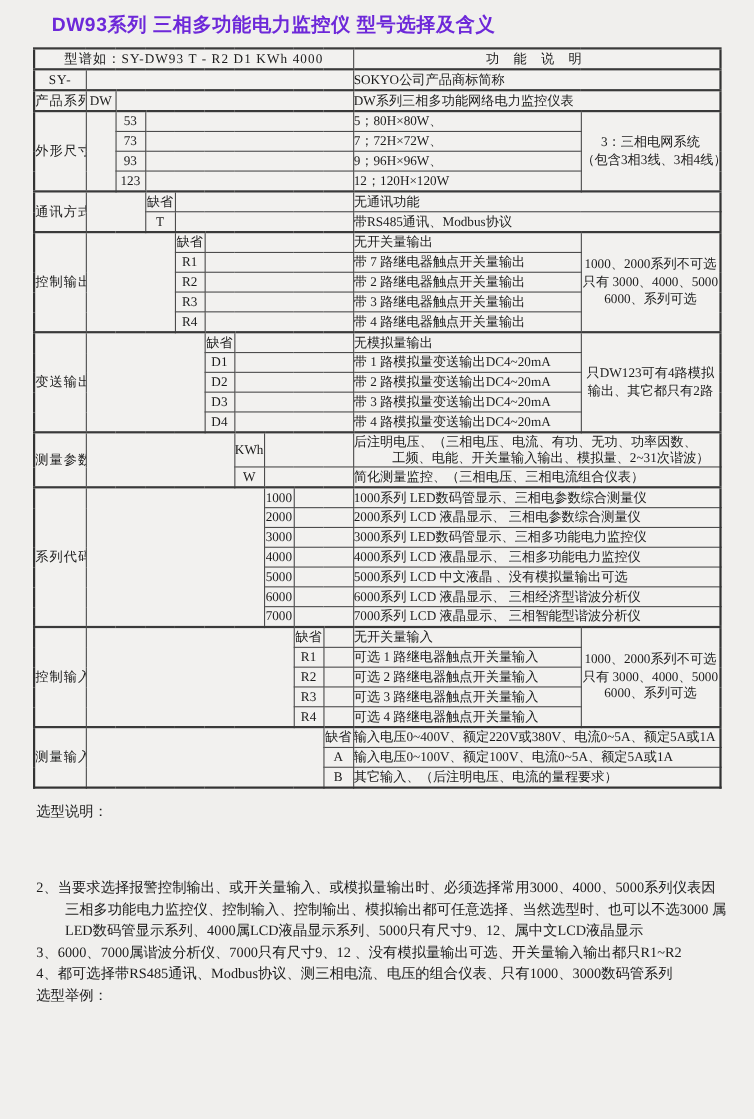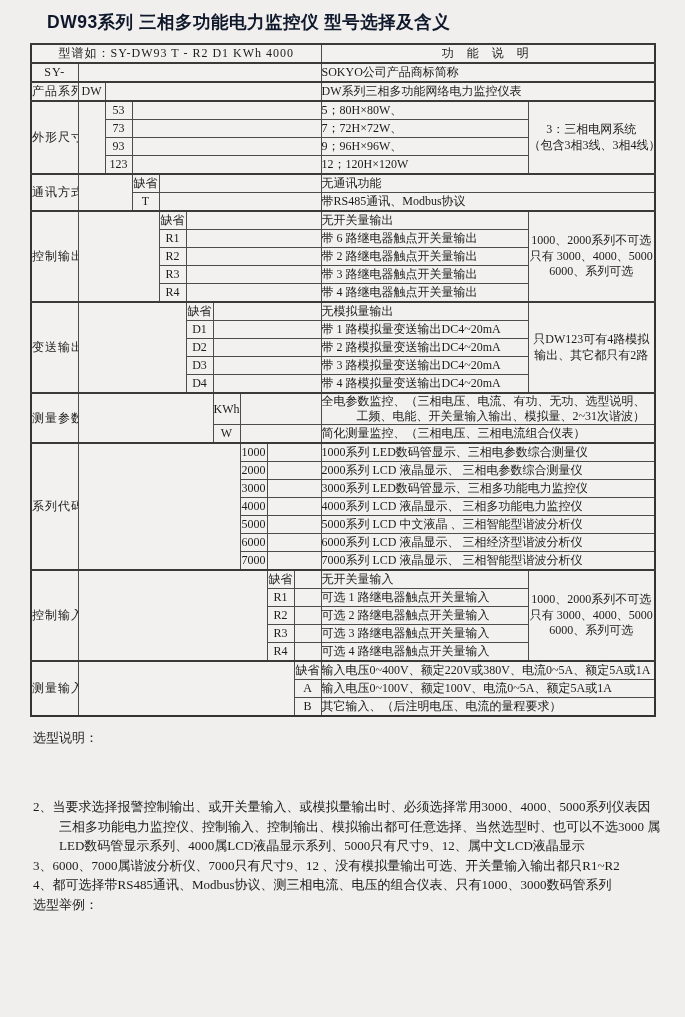--- a/index.html
+++ b/index.html
@@ -8,21 +8,21 @@
     background:#f0efed;
     font-family:"Liberation Serif","DejaVu Serif",serif;
     color:#1b1b1b;
     overflow:hidden;
   }
   .page-title{
     margin:10px 0 0 47px;
     font-family:"Liberation Sans","DejaVu Sans",sans-serif;
     font-weight:bold;
     font-size:17.5px;
-    color:#0f172a;
+    color:#6d28d9;
     letter-spacing:0.5px;
   }
   table.sel{
     margin:9px 0 0 30px;
     border-collapse:collapse;
     table-layout:fixed;
     width:626px;
     border:2px solid #333;
   }
   table.sel td{
@@ -149,21 +149,21 @@
     <td class="desc">无开关量输出</td>
     <td rowspan="5" class="note">
       <div>1000、2000系列不可选</div>
       <div>只有 3000、4000、5000</div>
       <div>6000、系列可选</div>
     </td>
   </tr>
   <tr>
     <td class="g code">R1</td>
     <td colspan="5" class="fill"></td>
-    <td class="desc">带 6 路继电器触点开关量输出</td>
+    <td class="desc">带 7 路继电器触点开关量输出</td>
   </tr>
   <tr>
     <td class="g code">R2</td>
     <td colspan="5" class="fill"></td>
     <td class="desc">带 2 路继电器触点开关量输出</td>
   </tr>
   <tr>
     <td class="g code">R3</td>
     <td colspan="5" class="fill"></td>
     <td class="desc">带 3 路继电器触点开关量输出</td>
@@ -205,21 +205,21 @@
     <td colspan="4" class="fill"></td>
     <td class="desc">带 4 路模拟量变送输出DC4~20mA</td>
   </tr>
 
   <tr class="sec kwh">
     <td rowspan="2" class="g lbl">测量参数</td>
     <td rowspan="2" colspan="5" class="fill"></td>
     <td class="g code">KWh</td>
     <td colspan="3" class="fill"></td>
     <td colspan="2" class="desc">
-      <div>全电参数监控、（三相电压、电流、有功、无功、选型说明、</div>
+      <div>后注明电压、（三相电压、电流、有功、无功、功率因数、</div>
       <div class="ind">工频、电能、开关量输入输出、模拟量、2~31次谐波）</div>
     </td>
   </tr>
   <tr>
     <td class="g code">W</td>
     <td colspan="3" class="fill"></td>
     <td colspan="2" class="desc">简化测量监控、（三相电压、三相电流组合仪表）</td>
   </tr>
 
   <tr class="sec">
@@ -240,21 +240,21 @@
     <td colspan="2" class="desc">3000系列 LED数码管显示、三相多功能电力监控仪</td>
   </tr>
   <tr>
     <td class="g code">4000</td>
     <td colspan="2" class="fill"></td>
     <td colspan="2" class="desc">4000系列 LCD  液晶显示、 三相多功能电力监控仪</td>
   </tr>
   <tr>
     <td class="g code">5000</td>
     <td colspan="2" class="fill"></td>
-    <td colspan="2" class="desc">5000系列 LCD  中文液晶 、三相智能型谐波分析仪</td>
+    <td colspan="2" class="desc">5000系列 LCD  中文液晶 、没有模拟量输出可选</td>
   </tr>
   <tr>
     <td class="g code">6000</td>
     <td colspan="2" class="fill"></td>
     <td colspan="2" class="desc">6000系列 LCD  液晶显示、 三相经济型谐波分析仪</td>
   </tr>
   <tr>
     <td class="g code">7000</td>
     <td colspan="2" class="fill"></td>
     <td colspan="2" class="desc">7000系列 LCD  液晶显示、 三相智能型谐波分析仪</td>

